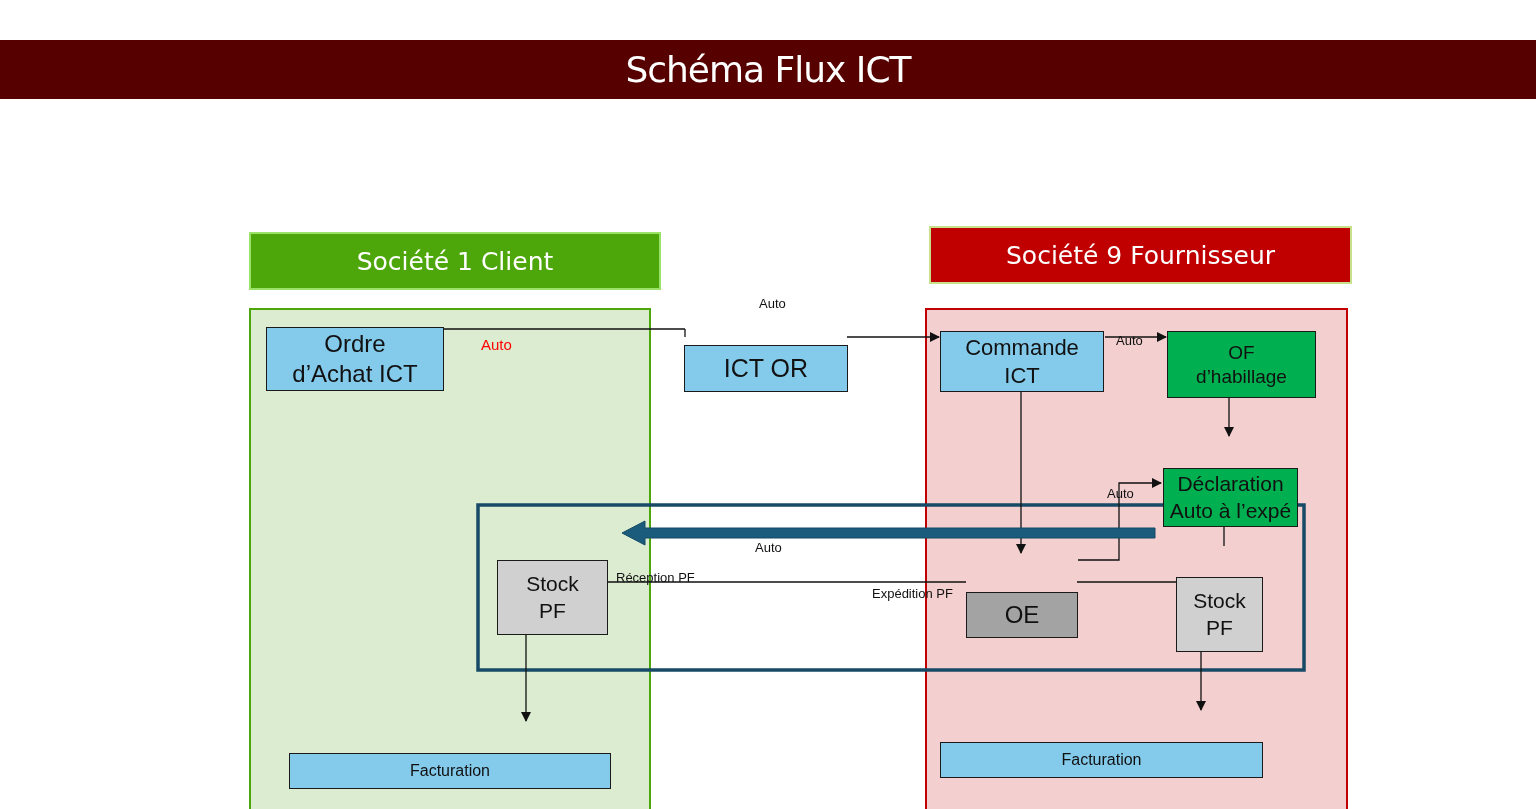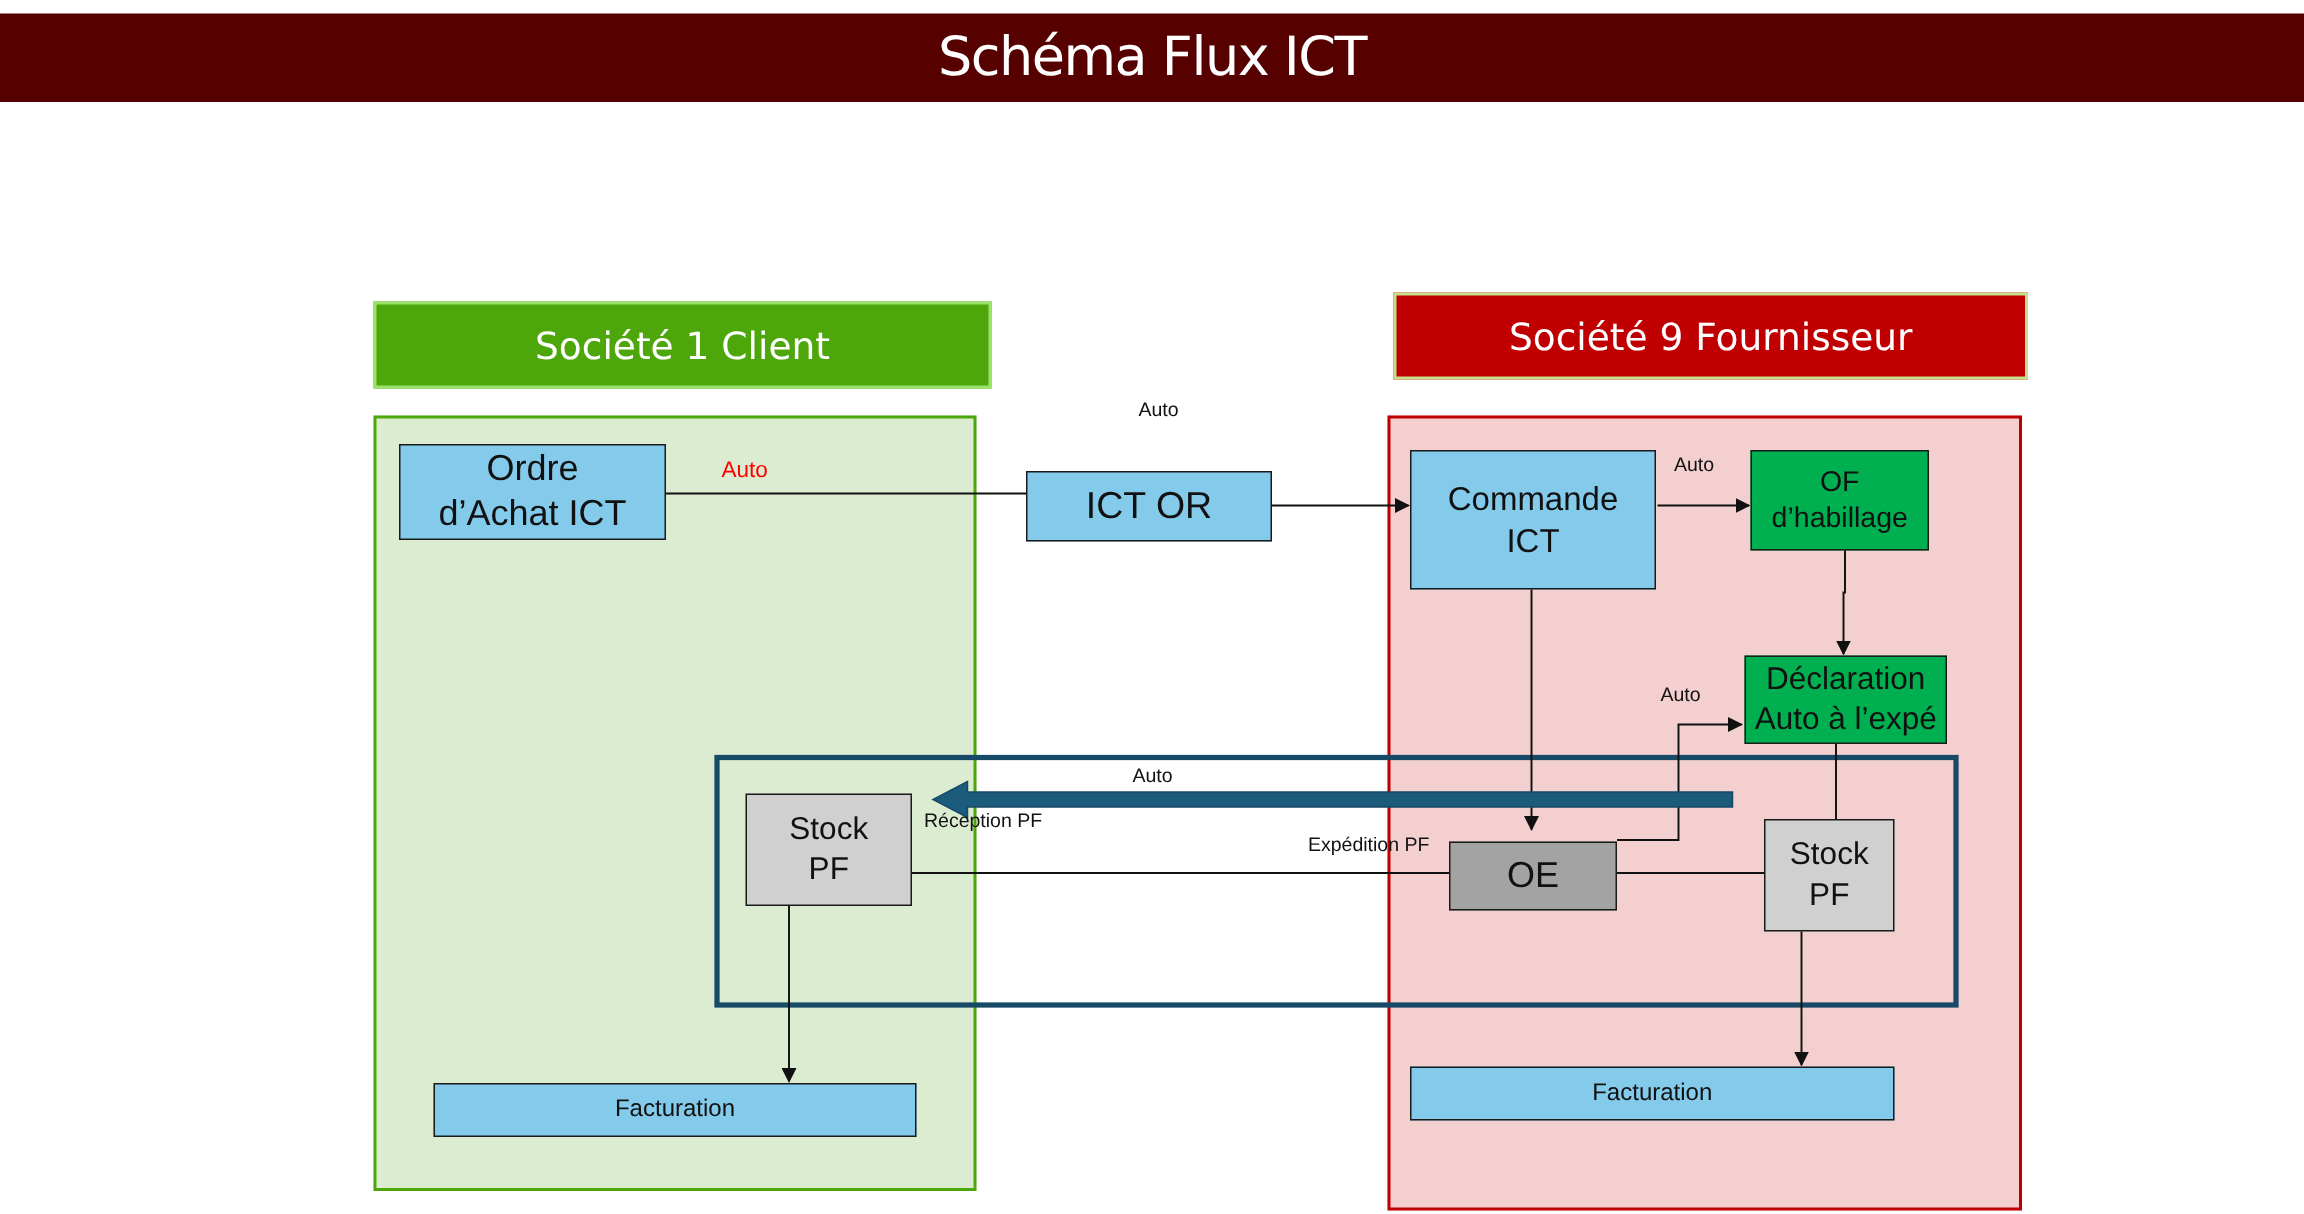--- a/index.html
+++ b/index.html
@@ -1,17 +1,17 @@
 <!DOCTYPE html>
 <html><head>
   <meta charset="utf-8">
   <style>
     html, body { margin:0; padding:0; background:#ffffff; }
     body { width:1536px; height:809px; position:relative; overflow:hidden; font-family:"Liberation Sans", sans-serif; }
-    .abs { position:absolute; box-sizing:border-box; }
+    .abs { position:absolute; box-sizing:border-box;margin-top:31px; }
     .title-bar { left:0; top:9px; width:1536px; height:59px; background:#560000; color:#ffffff; font-family:"DejaVu Sans", sans-serif; font-size:36px; display:flex; align-items:center; justify-content:center; letter-spacing:-1px; }
     .header { display:flex; align-items:center; justify-content:center; color:#ffffff; font-size:25px; font-family:"DejaVu Sans", sans-serif; }
     .hdr-client { left:249px; top:201px; width:412px; height:58px; background:#4ea70a; border:2px solid #9be26a;text-align:right; }
     .hdr-supplier { left:929px; top:195px; width:423px; height:58px; background:#c00000; border:2px solid #c8e08a; }
     .zone-client { left:249px; top:277px; width:402px; height:517px; background:#dcecd0; border:2px solid #4ea70a; }
     .zone-supplier { left:925px; top:277px; width:423px; height:530px; background:#f3cfcf; border:2px solid #c00000; }
     .box { display:flex; align-items:center; justify-content:center; text-align:center; border:1.5px solid #1a1a1a; color:#111; line-height:1.25; white-space:pre-line; }
     .blue { background:#83caeb; }
     .green { background:#00b050; }
     .grey { background:#d0d0d0; }
@@ -67,23 +67,23 @@
 </svg>
 
 <div class="abs box blue" style="left:266px;top:296px;width:178px;height:64px;font-size:24px;">Ordre
 d’Achat ICT</div>
 <div class="abs box grey" style="left:497px;top:529px;width:111px;height:75px;font-size:21px;">Stock
 PF</div>
 <div class="abs box blue" style="left:289px;top:722px;width:322px;height:36px;font-size:16px;">Facturation</div>
 
 <div class="abs box blue" style="left:684px;top:314px;width:164px;height:47px;font-size:25px;">ICT OR</div>
 
-<div class="abs box blue" style="left:940px;top:300px;width:164px;height:93px;font-size:22px;">Commande
+<div class="abs box blue" style="left:940px;top:300px;width:164px;height:61px;font-size:22px;">Commande
 ICT</div>
-<div class="abs box green" style="left:1167px;top:300px;width:119px;height:67px;font-size:19px;">OF
+<div class="abs box green" style="left:1167px;top:300px;width:149px;height:67px;font-size:19px;">OF
 d’habillage</div>
 <div class="abs box green" style="left:1163px;top:437px;width:135px;height:59px;font-size:21px;">Déclaration
 Auto à l’expé</div>
 <div class="abs box pink" style="left:966px;top:561px;width:112px;height:46px;font-size:24px;">OE</div>
 <div class="abs box grey" style="left:1176px;top:546px;width:87px;height:75px;font-size:21px;">Stock
 PF</div>
 <div class="abs box blue" style="left:940px;top:711px;width:323px;height:36px;font-size:16px;">Facturation</div>
 
 <div class="abs lbl lbl-red" style="left:481px;top:305px;">Auto</div>
 <div class="abs lbl" style="left:759px;top:265px;font-size:13px;">Auto</div>

